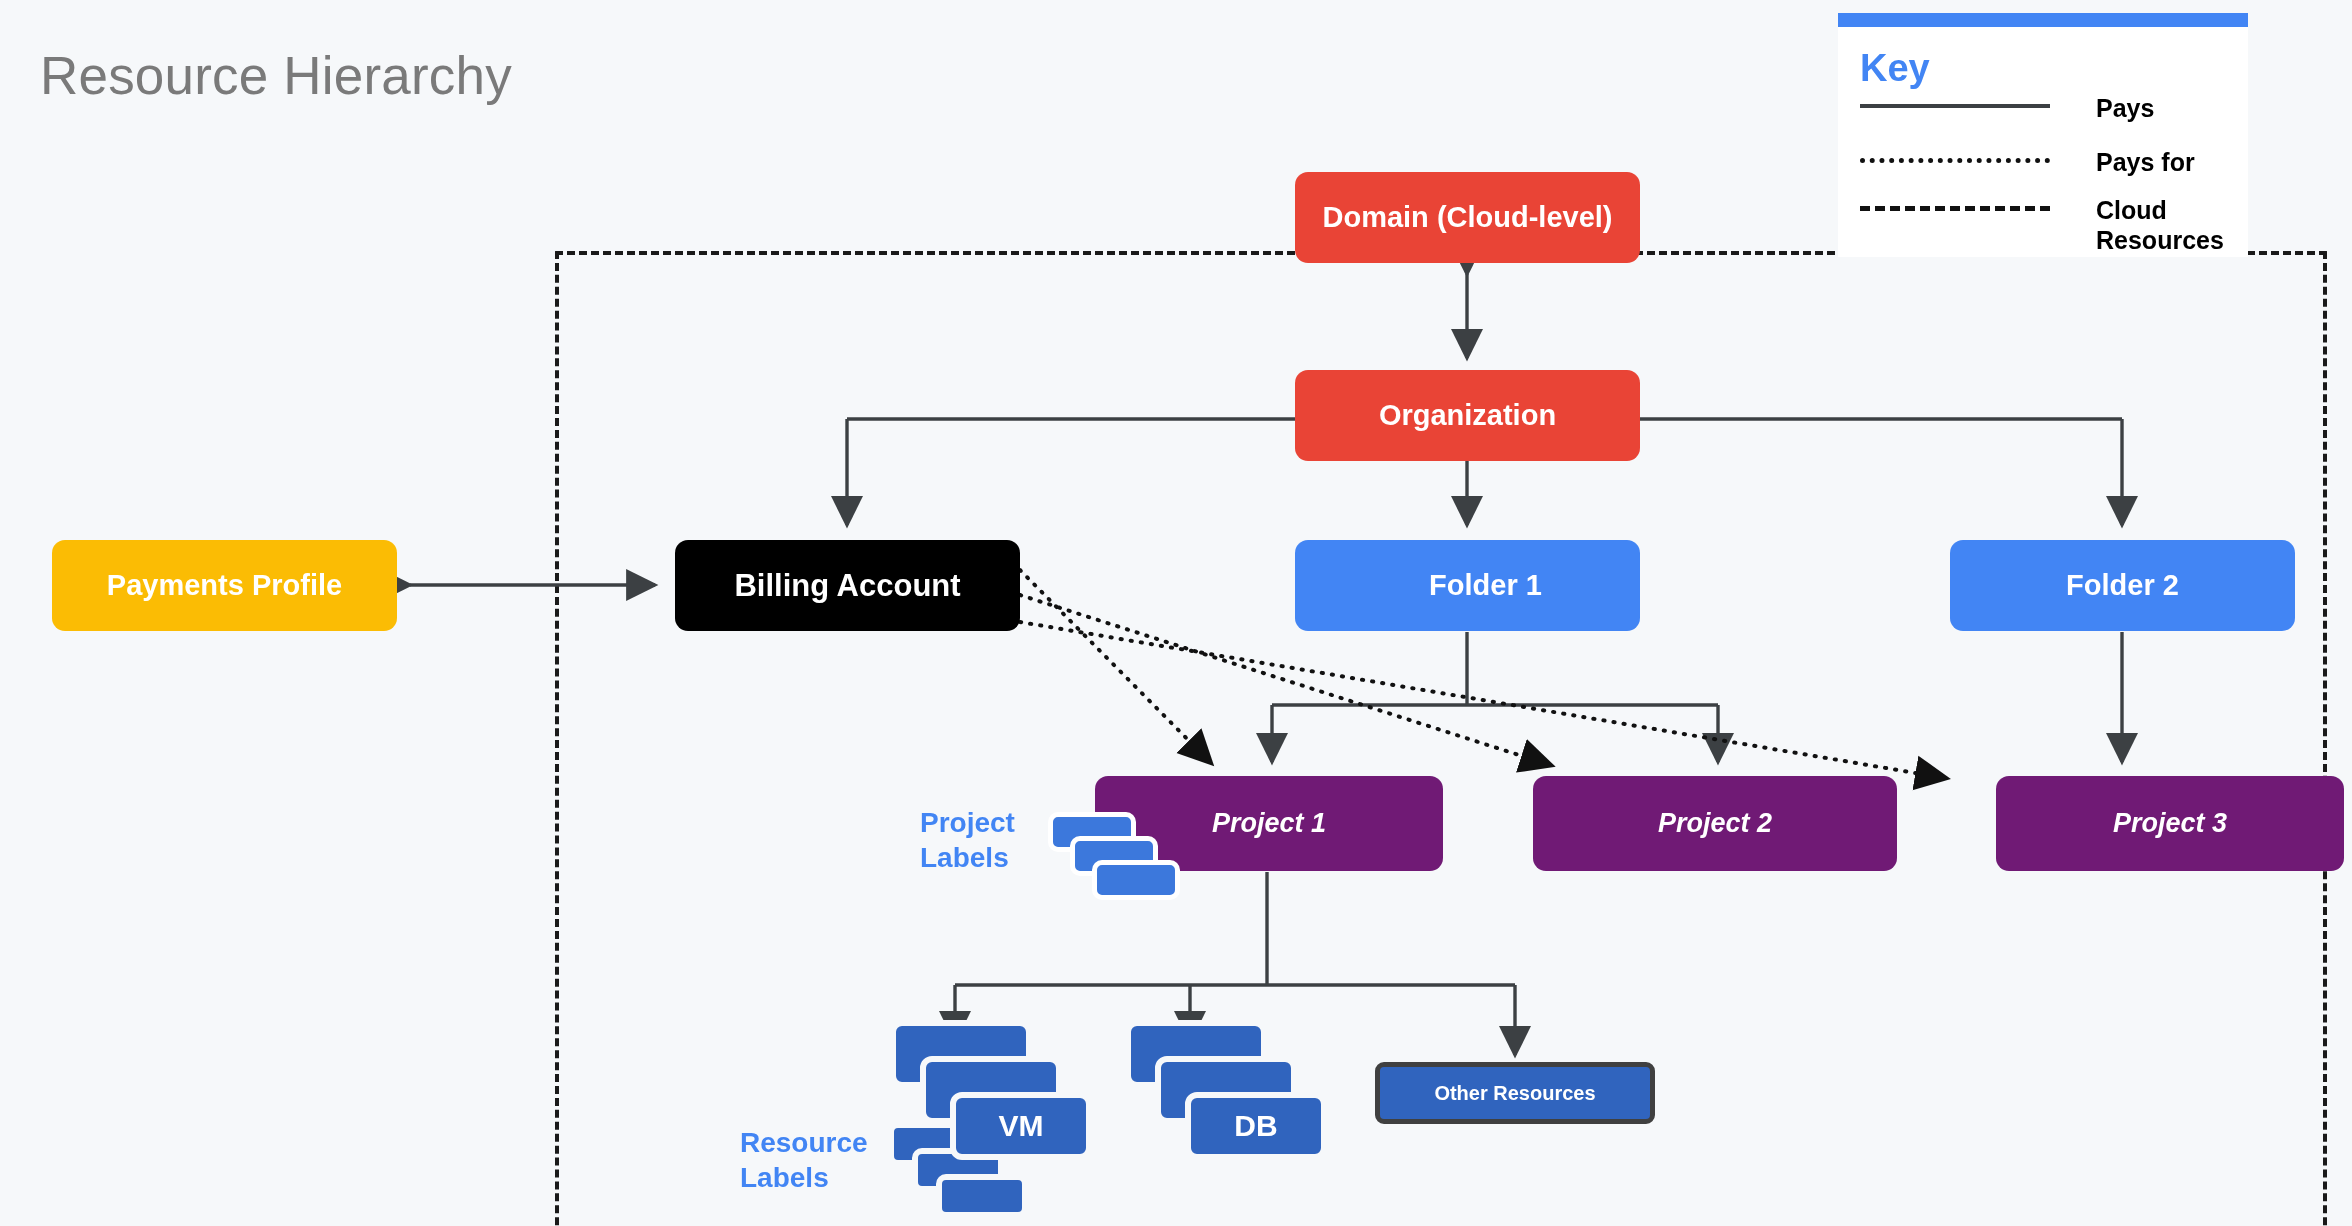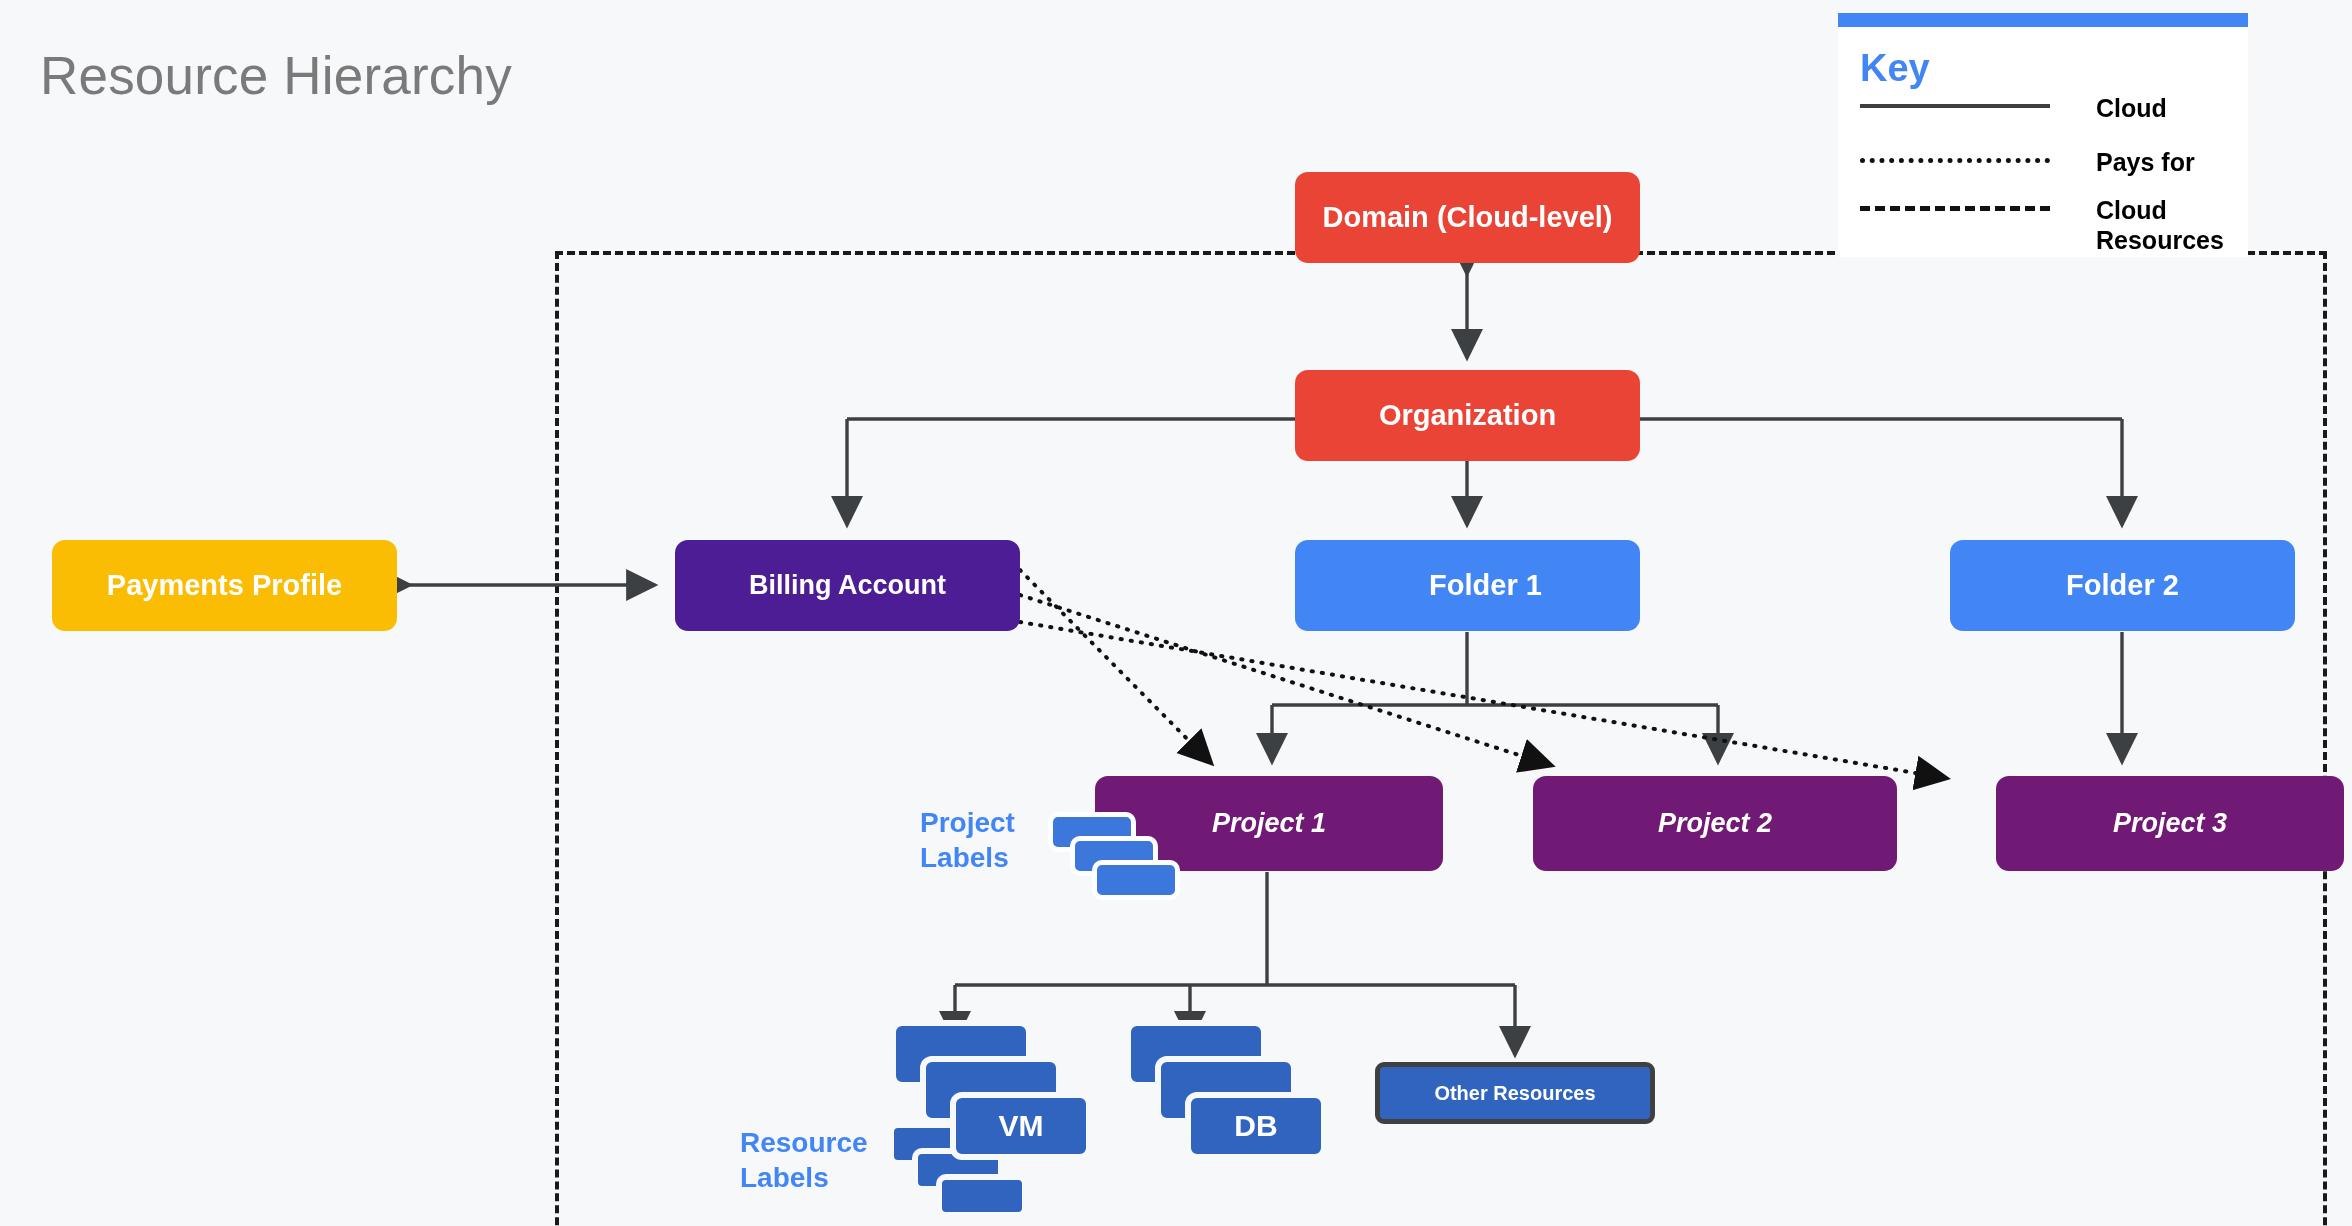--- a/index.html
+++ b/index.html
@@ -21,21 +21,21 @@
 
   
   .node{
     position:absolute;box-sizing:border-box;
     display:flex;align-items:center;justify-content:center;
     border-radius:13px;
     color:#ffffff;font-weight:bold;
     text-align:center;line-height:1.15;
   }
   .n-domain,.n-org{background:#E94436;font-size:29px;}
-  .n-billing{background:#4c1d95;font-size:27px;}
+  .n-billing{background:#000000;font-size:31px;}
   .n-payments{background:#FBBC04;font-size:29px;}
   .n-folder{background:#4285F4;font-size:29px;}
   .n-project{background:#701a75;font-size:27px;font-style:italic;}
   .n-other{
     background:#3064BE;font-size:20px;border-radius:9px;
     border:5px solid #404040;
     text-align:right;
   }
 
   
@@ -219,21 +219,21 @@
     </div>
   </div>
 
   <div class="key-panel">
     <div class="key-bar"></div>
     <div class="key-body">
       <div class="key-title">Key</div>
 
       <div class="key-row" style="left:22px;top:66px;">
         <div class="key-sample s-solid"></div>
-        <div class="key-text">Cloud</div>
+        <div class="key-text">Pays</div>
       </div>
 
       <div class="key-row" style="left:22px;top:120px;">
         <div class="key-sample s-dotted"></div>
         <div class="key-text">Pays for</div>
       </div>
 
       <div class="key-row" style="left:22px;top:168px;">
         <div class="key-sample s-dashed"></div>
         <div class="key-text">Cloud Resources</div>

